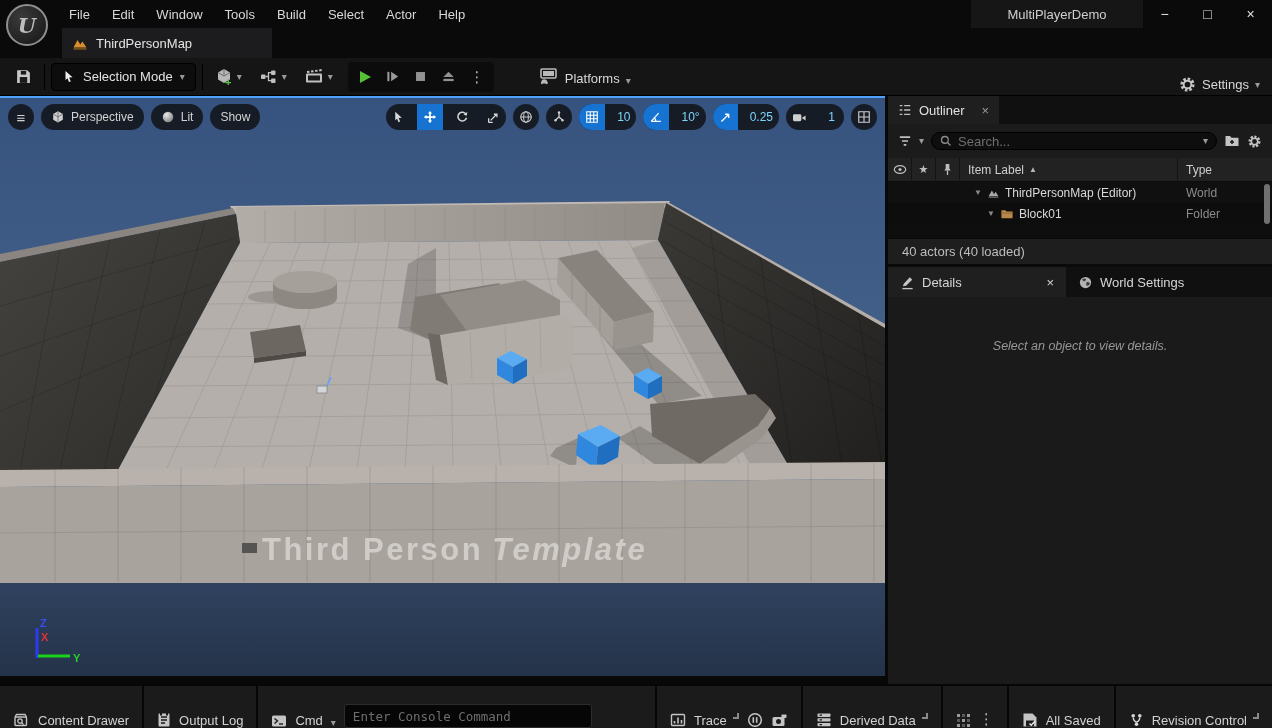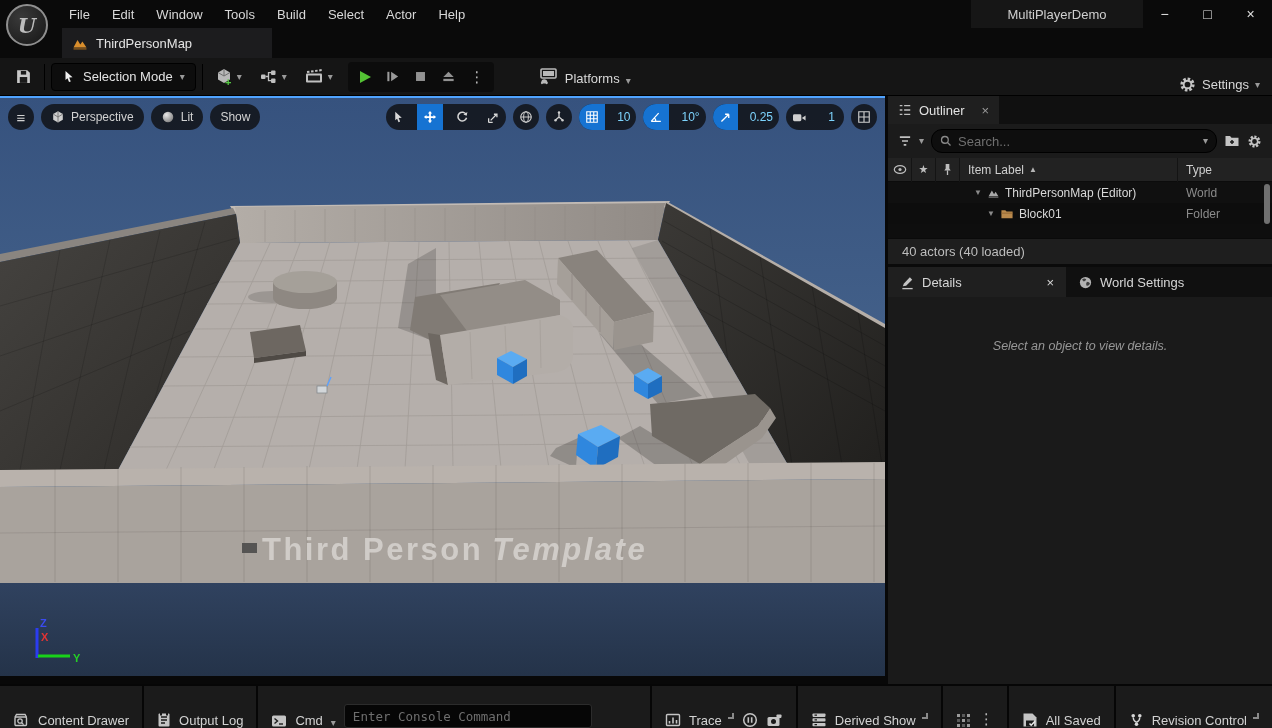--- a/index.html
+++ b/index.html
@@ -50,21 +50,21 @@
   .vseg.active { background:#1673d2; }
   .vseg.val { color:#7dd3fc; }
 
   
   .rightpanel { width:384px; margin-left:3px; display:flex; flex-direction:column; background:#0a0a0a; height:588px; }
   .outliner { height:168px; display:flex; flex-direction:column; background:#131313; }
   .ptabs { height:28px; background:#101010; display:flex; align-items:flex-end; }
   .ptab { height:28px; display:flex; align-items:center; gap:7px; padding:0 10px; background:#1f1f1f; color:#e2e2e2; }
   .ptab .x { color:#9a9a9a; margin-left:10px; font-size:13px; }
   .searchrow { height:34px; display:flex; align-items:center; gap:7px; padding:0 10px; background:#1b1b1b; }
-  .searchbox { flex:1; height:24px; background:#0e0e0e; border:1px solid #000; border-radius:11px; display:flex; align-items:center; gap:6px; padding:0 8px; color:#6f6f6f; }
+  .searchbox { flex:1; height:18px; background:#0e0e0e; border:1px solid #000; border-radius:11px; display:flex; align-items:center; gap:6px; padding:0 8px; color:#6f6f6f; }
   .searchbox .ph { flex:1; }
   .otl-header { height:24px; background:#222222; display:flex; align-items:center; color:#cfcfcf; font-size:12px; border-bottom:1px solid #0c0c0c; }
   .hcell { display:flex; align-items:center; justify-content:center; width:24px; height:24px; border-right:1px solid #141414; }
   .hlabel { flex:1; padding-left:8px; display:flex; align-items:center; gap:5px; border-right:1px solid #141414; height:24px; }
   .htype { width:94px; padding-left:8px; }
   .otl-rows { position:relative; background:#0e0e0e; }
   .orow { height:21px; display:flex; align-items:center; font-size:12px; }
   .orow .lbl { flex:1; display:flex; align-items:center; gap:5px; color:#d9d9d9; }
   .orow .typ { width:94px; padding-left:8px; color:#8b8b8b; }
   .tri { color:#8a8a8a; font-size:8px; }
@@ -644,21 +644,21 @@
     </div>
     <div class="sseg">
       <span class="ic">
         <svg width="16" height="16" viewBox="0 0 16 16">
             <rect x="1.5" y="1.5" width="13" height="3.4" rx="0.8" fill="#c4c4c4"></rect>
             <rect x="1.5" y="6.2" width="13" height="3.4" rx="0.8" fill="#c4c4c4"></rect>
             <rect x="1.5" y="10.9" width="13" height="3.4" rx="0.8" fill="#c4c4c4"></rect>
             <path d="M3.5 3.2 H6 M3.5 7.9 H6 M3.5 12.6 H6" stroke="#1a1a1a" stroke-width="1.2"></path>
           </svg>
       </span>
-      <span>Derived Show</span>
+      <span>Derived Data</span>
       <span class="corner"></span>
     </div>
     <div class="sseg">
       <span class="ic">
         <svg width="15" height="15" viewBox="0 0 15 15">
             <g fill="#9a9a9a">
               <rect x="1" y="1" width="3" height="3"></rect>
               <rect x="6" y="1" width="3" height="3" opacity="0.5"></rect>
               <rect x="11" y="1" width="3" height="3"></rect>
               <rect x="1" y="6" width="3" height="3" opacity="0.5"></rect>

